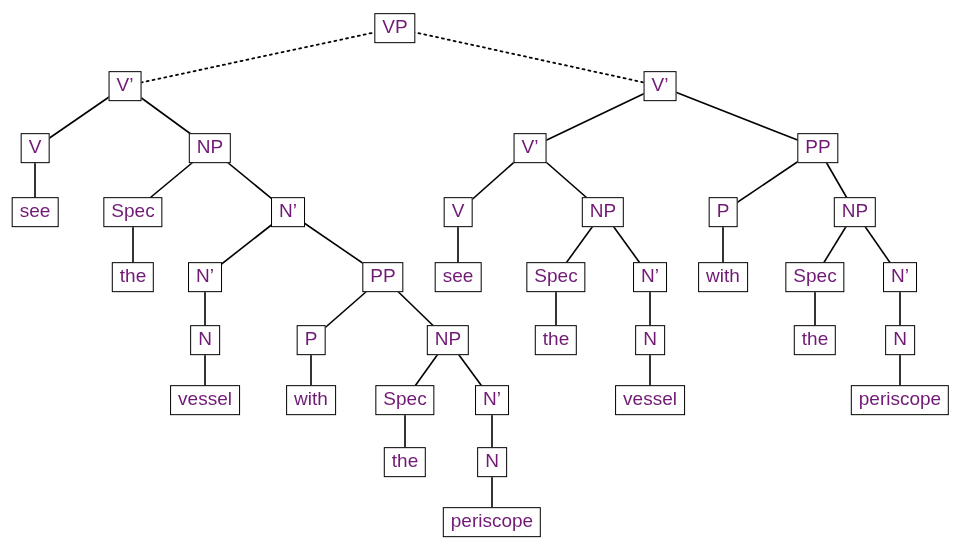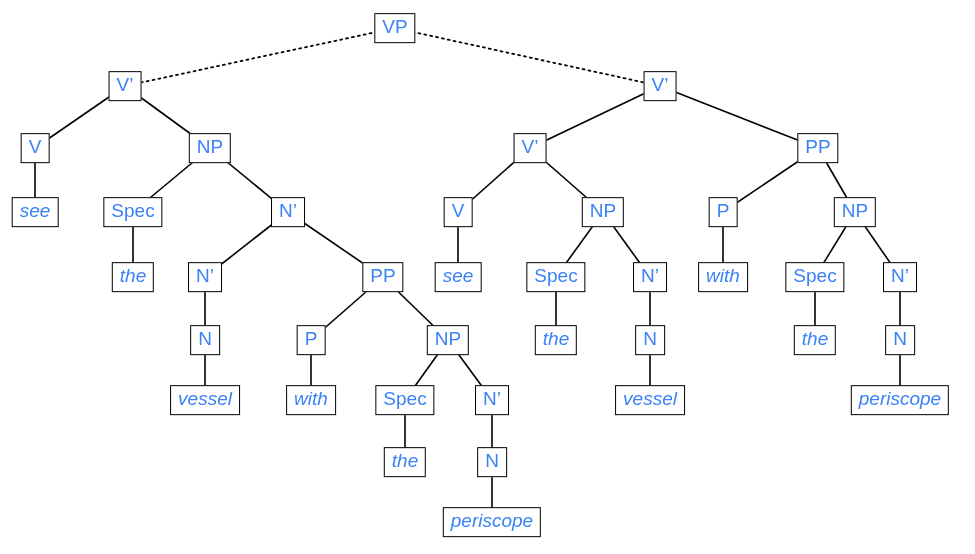--- a/index.html
+++ b/index.html
@@ -32,26 +32,25 @@
     stroke-linecap: round;
   }
   .node {
     position: absolute;
     transform: translate(-50%, -50%);
     background: #ffffff;
     border: 1.8px solid #000000;
     padding: 1px 7px 2px 7px;
     font-size: 19px;
     line-height: 1.3;
-    color: #3b82f6;
+    color: #701a75;
     white-space: nowrap;
     box-sizing: border-box;
   }
   .node.italic {
-    font-style: italic;
   }
 </style>
 </head>
 <body>
 
 <div class="canvas">
   <svg class="edges" width="975" height="554" viewBox="0 0 975 554" xmlns="http://www.w3.org/2000/svg">
       <line x1="395" y1="28" x2="125" y2="86" class="dotted" stroke="#000000"></line>
       <line x1="395" y1="28" x2="660" y2="86" class="dotted" stroke="#000000"></line>
       <line x1="125" y1="86" x2="35" y2="148" stroke="#000000"></line>

